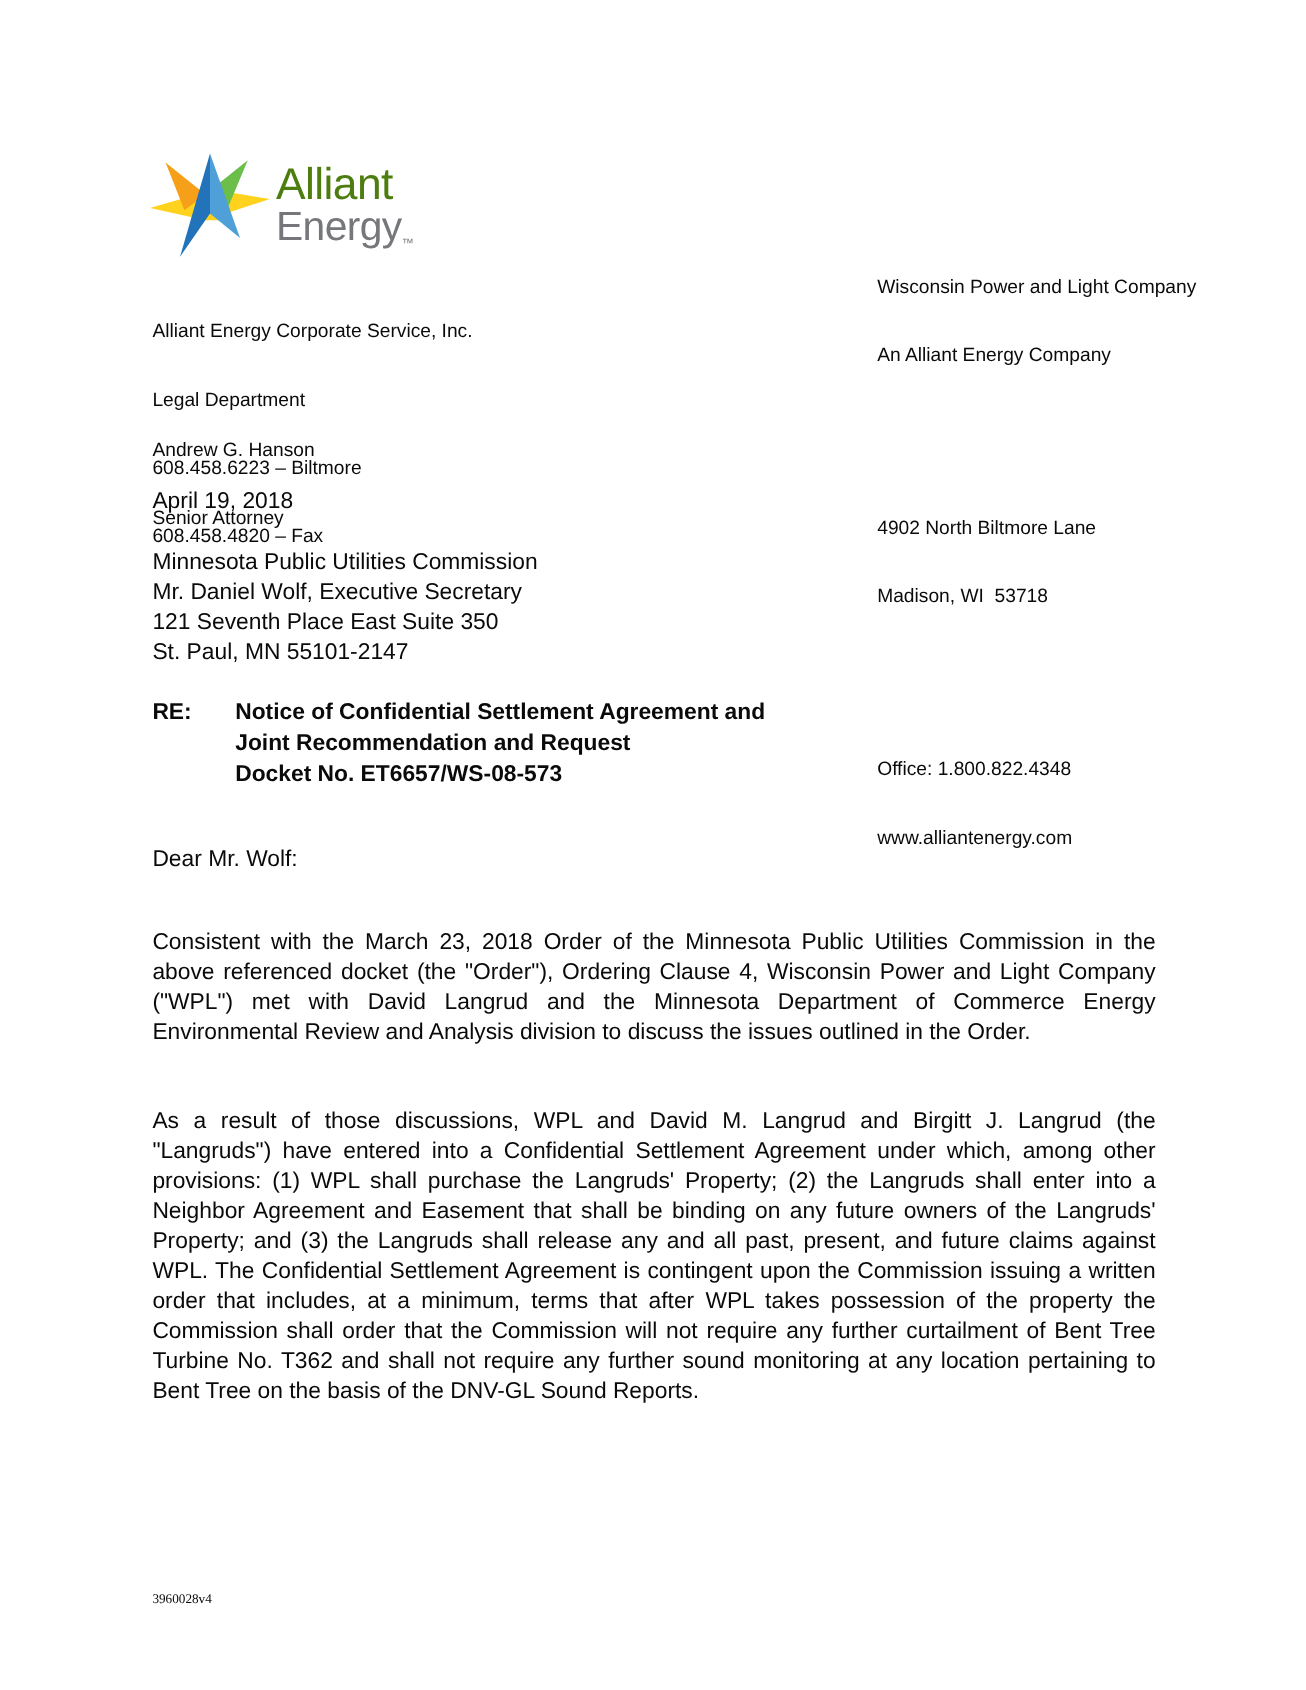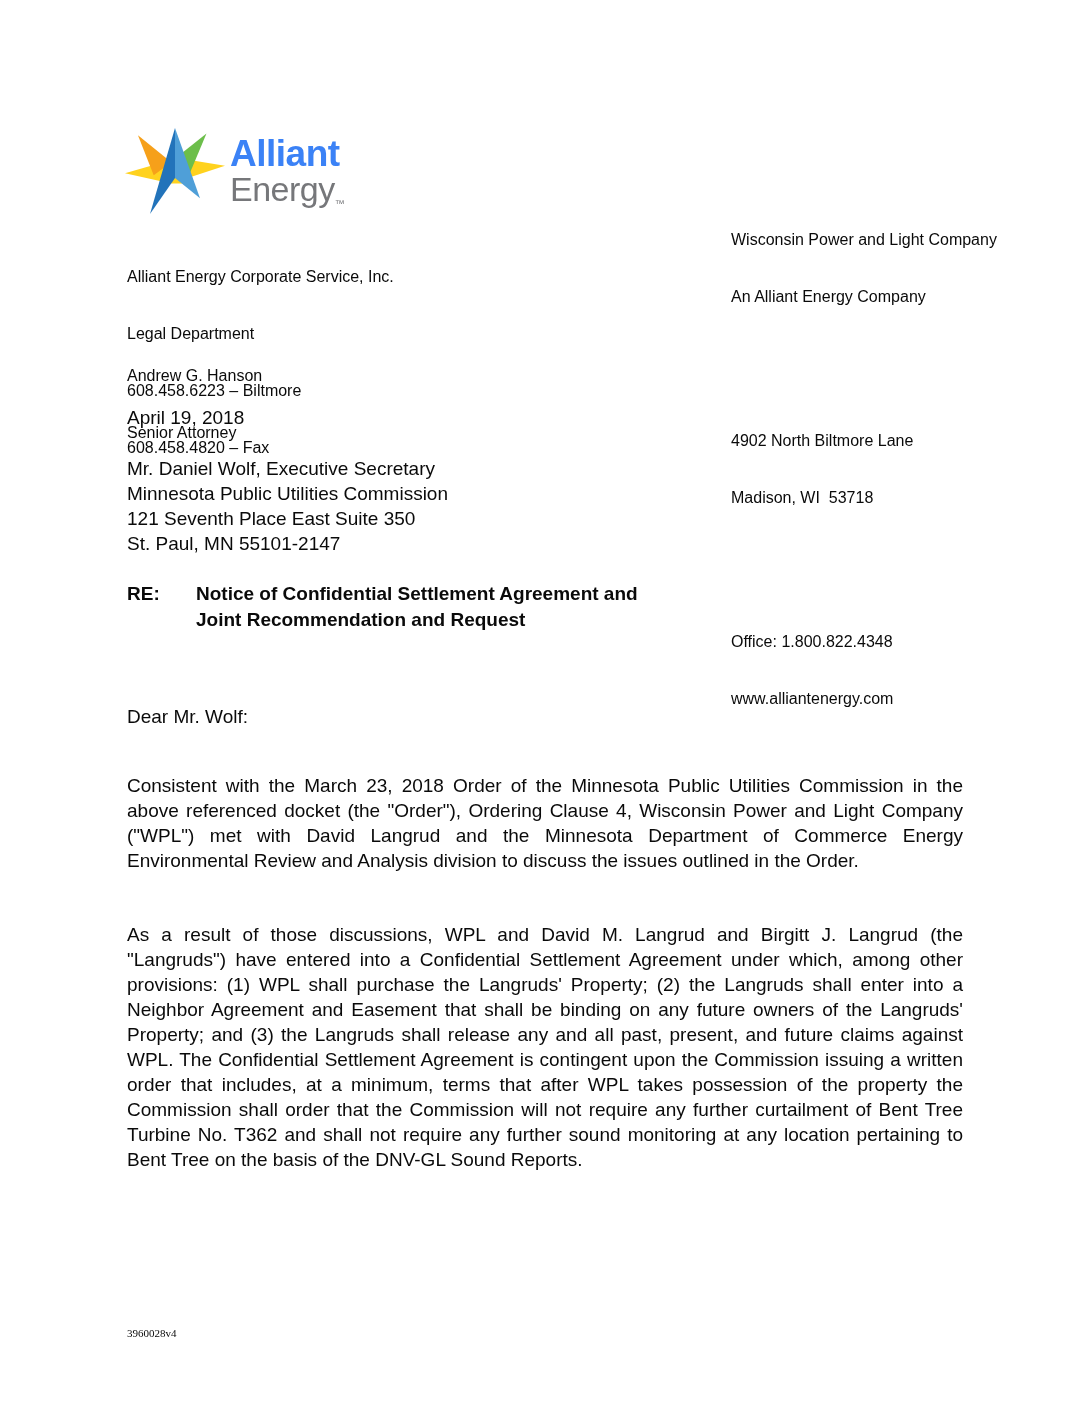--- a/index.html
+++ b/index.html
@@ -14,22 +14,22 @@
     background: #ffffff;
     font-family: "Liberation Sans", "DejaVu Sans", sans-serif;
     color: #0a0a0a;
     overflow: hidden;
   }
   .abs { position: absolute; }
 
   
   .wordmark-line1 {
     font-size: 37px;
-    font-weight: bold;
-    color: #3b82f6;
+    font-weight: normal;
+    color: #4d7c0f;
     line-height: 36px;
     letter-spacing: -0.5px;
   }
   .wordmark-line2 {
     font-size: 34px;
     font-weight: normal;
     color: #76777a;
     line-height: 34px;
     letter-spacing: -0.5px;
   }
@@ -116,31 +116,32 @@
     </div>
     <div class="header-group">
       <div>Office: 1.800.822.4348</div>
       <div>www.alliantenergy.com</div>
     </div>
   </div>
 
   <div class="abs body-text" style="left:127px; top:405px;">April 19, 2018</div>
 
   <div class="abs body-text" style="left:127px; top:456px;">
+    <div>Minnesota Public Utilities Commission</div>
     <div>Mr. Daniel Wolf, Executive Secretary</div>
-    <div>Minnesota Public Utilities Commission</div>
     <div>121 Seventh Place East Suite 350</div>
     <div>St. Paul, MN 55101-2147</div>
   </div>
 
   <div class="abs re-text re-row" style="left:127px; top:581px;justify-content:flex-end;">
     <div class="re-label">RE:</div>
     <div>
       <div>Notice of Confidential Settlement Agreement and</div>
       <div>Joint Recommendation and Request</div>
+      <div>Docket No. ET6657/WS-08-573</div>
     </div>
   </div>
 
   <div class="abs body-text" style="left:127px; top:704px;">Dear Mr. Wolf:</div>
 
   <div class="abs body-text para" style="left:127px; top:751px;">Consistent with the March 23, 2018 Order of the Minnesota Public Utilities Commission in the above referenced docket (the "Order"), Ordering Clause 4, Wisconsin Power and Light Company ("WPL") met with David Langrud and the Minnesota Department of Commerce Energy Environmental Review and Analysis division to discuss the issues outlined in the Order.</div>
 
   <div class="abs body-text para" style="left:127px; top:900px;">As a result of those discussions, WPL and David M. Langrud and Birgitt J. Langrud (the "Langruds") have entered into a Confidential Settlement Agreement under which, among other provisions: (1) WPL shall purchase the Langruds' Property; (2) the Langruds shall enter into a Neighbor Agreement and Easement that shall be binding on any future owners of the Langruds' Property; and (3) the Langruds shall release any and all past, present, and future claims against WPL. The Confidential Settlement Agreement is contingent upon the Commission issuing a written order that includes, at a minimum, terms that after WPL takes possession of the property the Commission shall order that the Commission will not require any further curtailment of Bent Tree Turbine No. T362 and shall not require any further sound monitoring at any location pertaining to Bent Tree on the basis of the DNV-GL Sound Reports.</div>
 
   <div class="abs footer-text" style="left:127px; top:1325px;">3960028v4</div>

